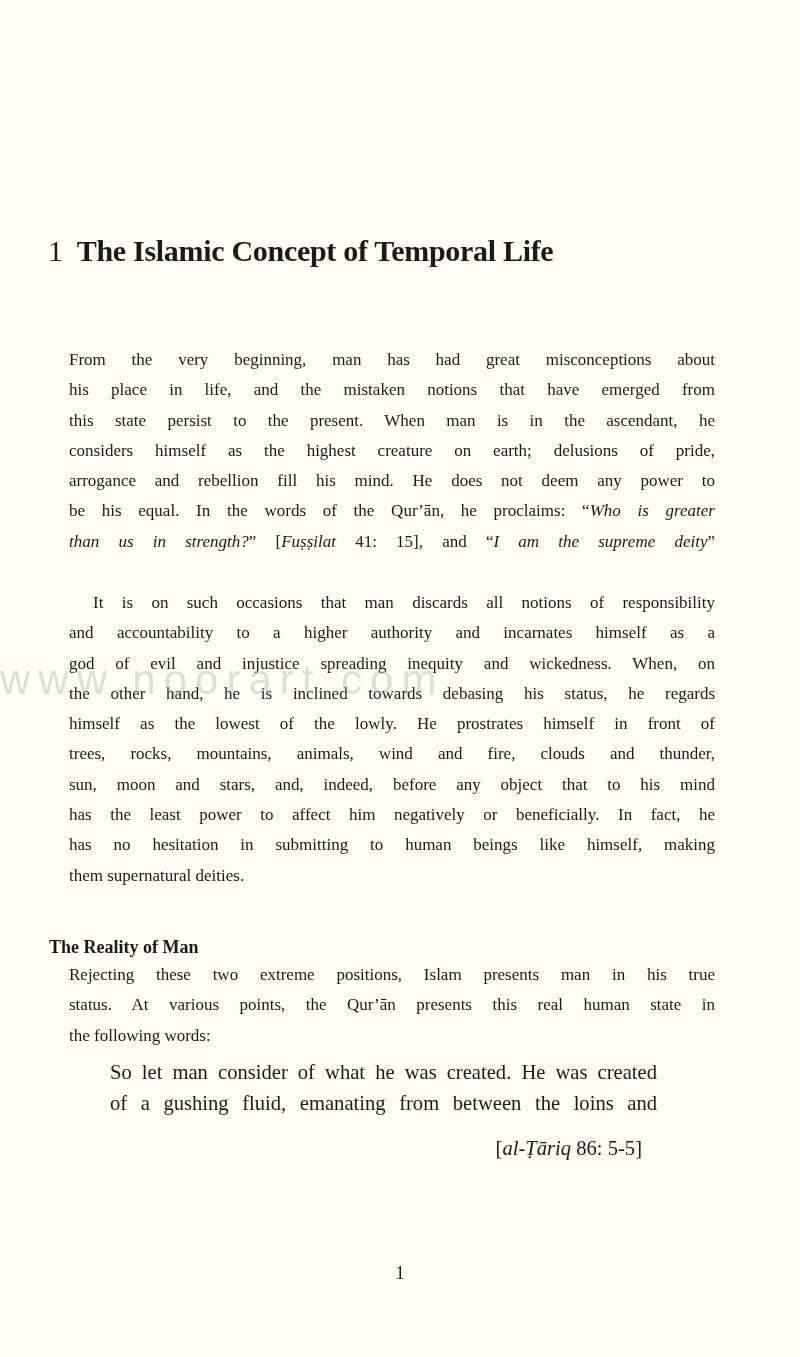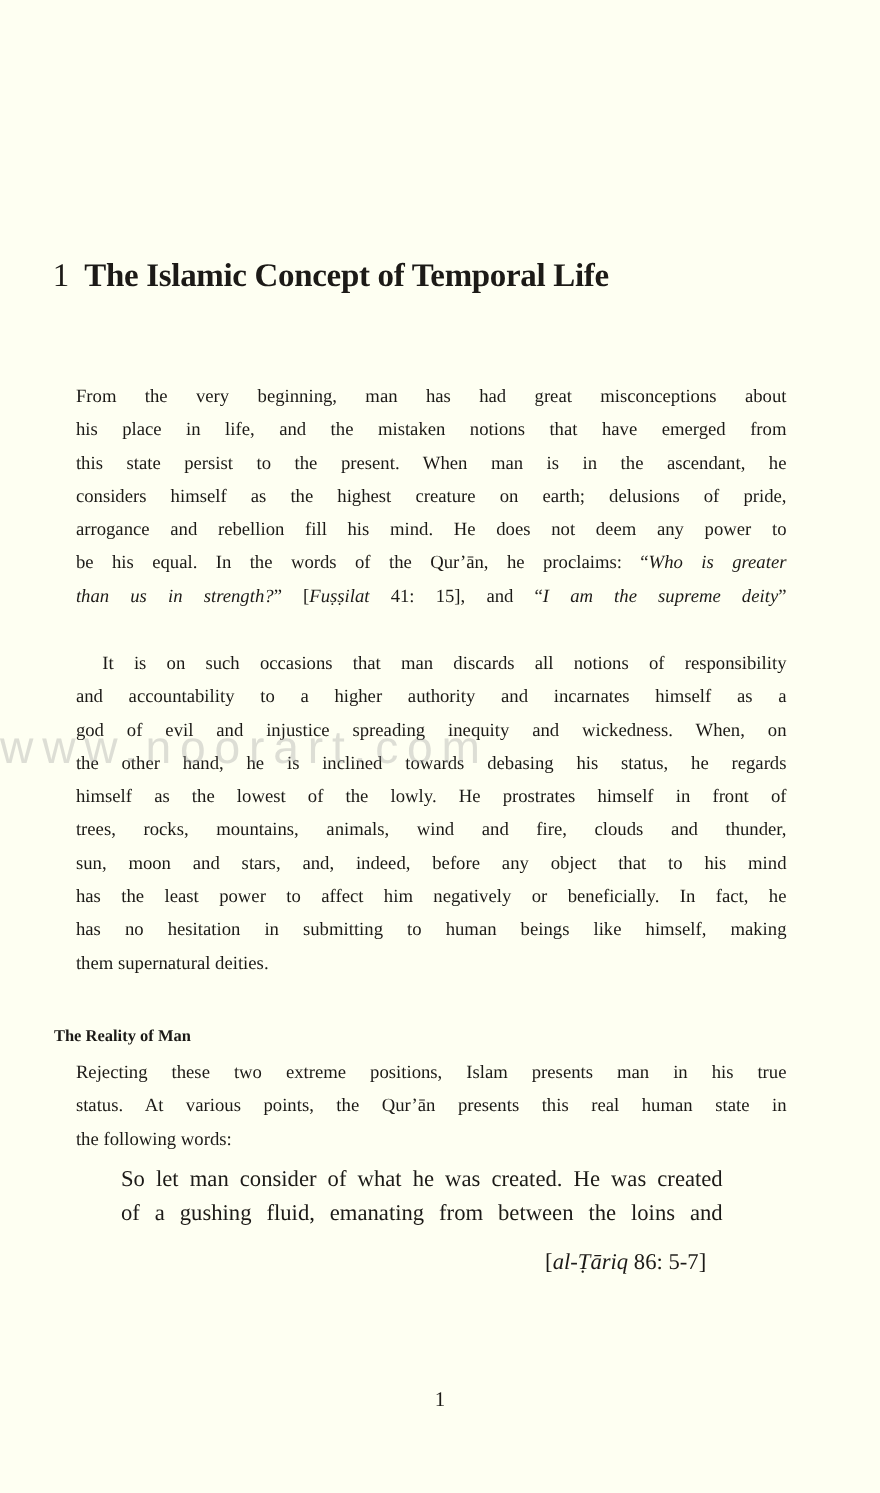--- a/index.html
+++ b/index.html
@@ -18,21 +18,21 @@
   .body-text {
     position: absolute; left: 49px; width: 646px;
     font-size: 17px; line-height: 30.3px;
     text-align: justify;
     margin-left: 20px;
   }
   .line { display: block; text-align: justify; text-align-last: justify; white-space: nowrap; }
   .line.last { text-align-last: left; }
   .section-heading {
     position: absolute; left: 49px; top: 922px;
-    font-size: 15px; font-weight: bold;
+    font-size: 18px; font-weight: bold;
   }
   .quote {
     position: absolute; left: 96px; width: 547px; top: 1043px;
     font-size: 20.6px; line-height: 31px;
   }
   .quote-ref {
     position: absolute; right: 158px; top: 1137px;
     font-size: 20.6px; white-space: nowrap;
   }
   .page-number {
@@ -85,18 +85,18 @@
     <span class="line">Rejecting these two extreme positions, Islam presents man in his true</span>
     <span class="line">status. At various points, the Qur’ān presents this real human state in</span>
     <span class="line last">the following words:</span>
   </div>
 
   <blockquote class="quote" style="margin:14px;">
     <span class="line">So let man consider of what he was created. He was created</span>
     <span class="line">of a gushing fluid, emanating from between the loins and</span>
   </blockquote>
 
-  <div class="quote-ref"><span>[</span><em>al-Ṭāriq</em><span> 86: 5-7]</span></div>
+  <div class="quote-ref"><span>[</span><em>al-Ṭāriq</em><span> 86: 5-5]</span></div>
 
   <div class="page-number">1</div>
 
   <div class="watermark">www.noorart.com</div>
 </div>
 
 </body></html>

